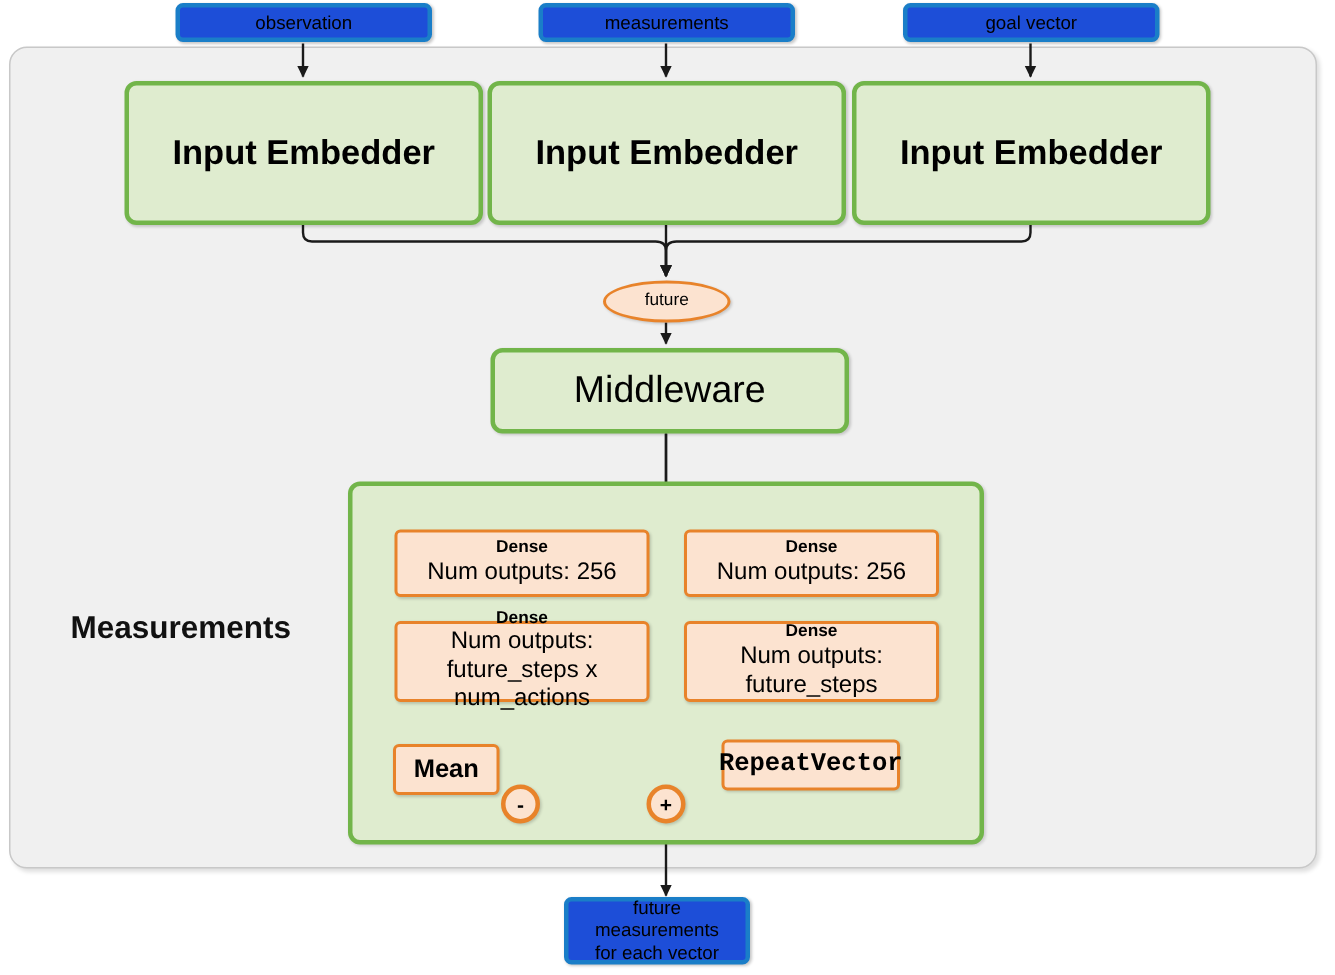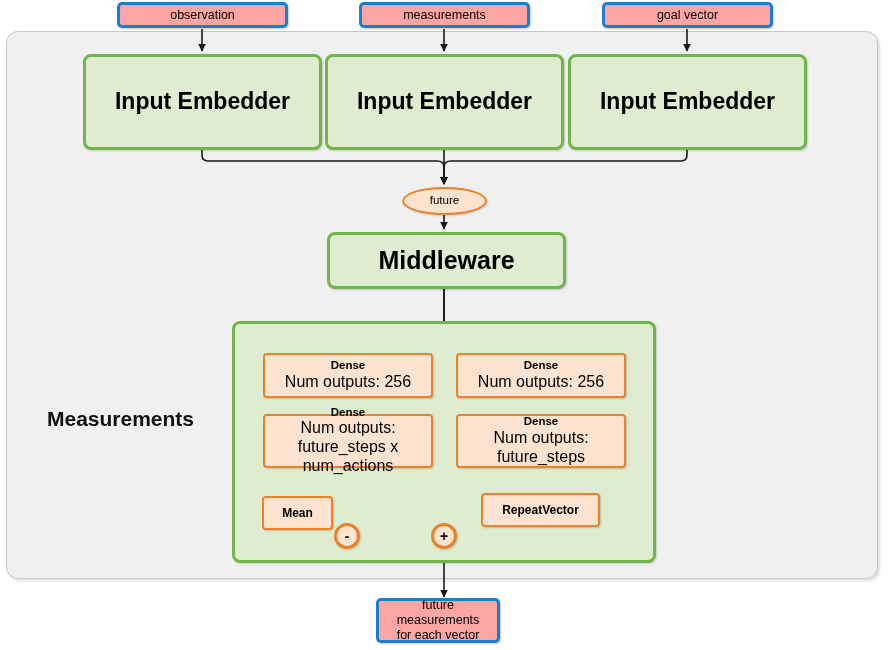--- a/index.html
+++ b/index.html
@@ -33,42 +33,42 @@
   .outer-container {
     left: 6px; top: 31px;
     width: 872px; height: 548px;
     background: #f0f0f0;
     border: 1px solid #c8c8c8;
     border-radius: 12px;
     box-shadow: 2px 2px 3px rgba(0,0,0,0.13);
   }
   
   .io-box {
-    background: #fca5a5;
+    background: #1d4ed8;
     border: 3px solid #1a7ec8;
     border-radius: 5px;
     color: #000;
     font-size: 12.5px;
     box-shadow: 1px 1px 2px rgba(0,0,0,0.22);
   }
   
   .green-box {
     background: #dfeccf;
     border: 3px solid #72b54a;
     border-radius: 8px;
     color: #000;
     box-shadow: 1px 1px 2px rgba(0,0,0,0.18);
   }
   .embedder {
     font-size: 23px;
     font-weight: bold;
   }
   .middleware {
     font-size: 25px;
-    font-weight: bold;
+    font-weight: normal;
   }
   
   .head-box {
     background: #dfeccf;
     border: 3px solid #72b54a;
     border-radius: 8px;
     box-shadow: 1px 1px 2px rgba(0,0,0,0.14);
   }
   .head-label {
     position: absolute;
@@ -93,21 +93,21 @@
   }
   .orange-box .ttl {
     font-weight: bold;
     font-size: 11.5px;
   }
   .orange-box .sub {
     font-size: 16px;
   }
   .single-line {
     font-weight: bold;
-    font-size: 12px;
+    font-size: 17px;
   }
   
   .ellipse-node {
     background: #fce3d0;
     border: 2px solid #e8832a;
     border-radius: 50%;
     font-size: 11.5px;
     color: #000;
     box-shadow: 1px 1px 2px rgba(0,0,0,0.18);
   }
@@ -229,21 +229,21 @@
 
   <div class="node orange-box" style="left:456px; top:414px; width:170px; height:54px;">
     <span class="ttl">Dense</span>
     <span class="sub">Num outputs: future_steps</span>
   </div>
 
   <div class="node orange-box single-line" style="left:262px; top:496px; width:71px; height:24px;">
     <span>Mean</span>
   </div>
 
-  <div class="node orange-box single-line" style="left:481px; top:493px; width:119px; height:20px;">
+  <div class="node orange-box single-line" style="left:481px; top:493px; width:119px; height:20px;font-family:Liberation Mono, monospace;">
     <span>RepeatVector</span>
   </div>
 
   <div class="node op-circle" style="left:334px; top:523px;">
     <span>-</span>
   </div>
 
   <div class="node op-circle" style="left:431px; top:523px;">
     <span>+</span>
   </div>

